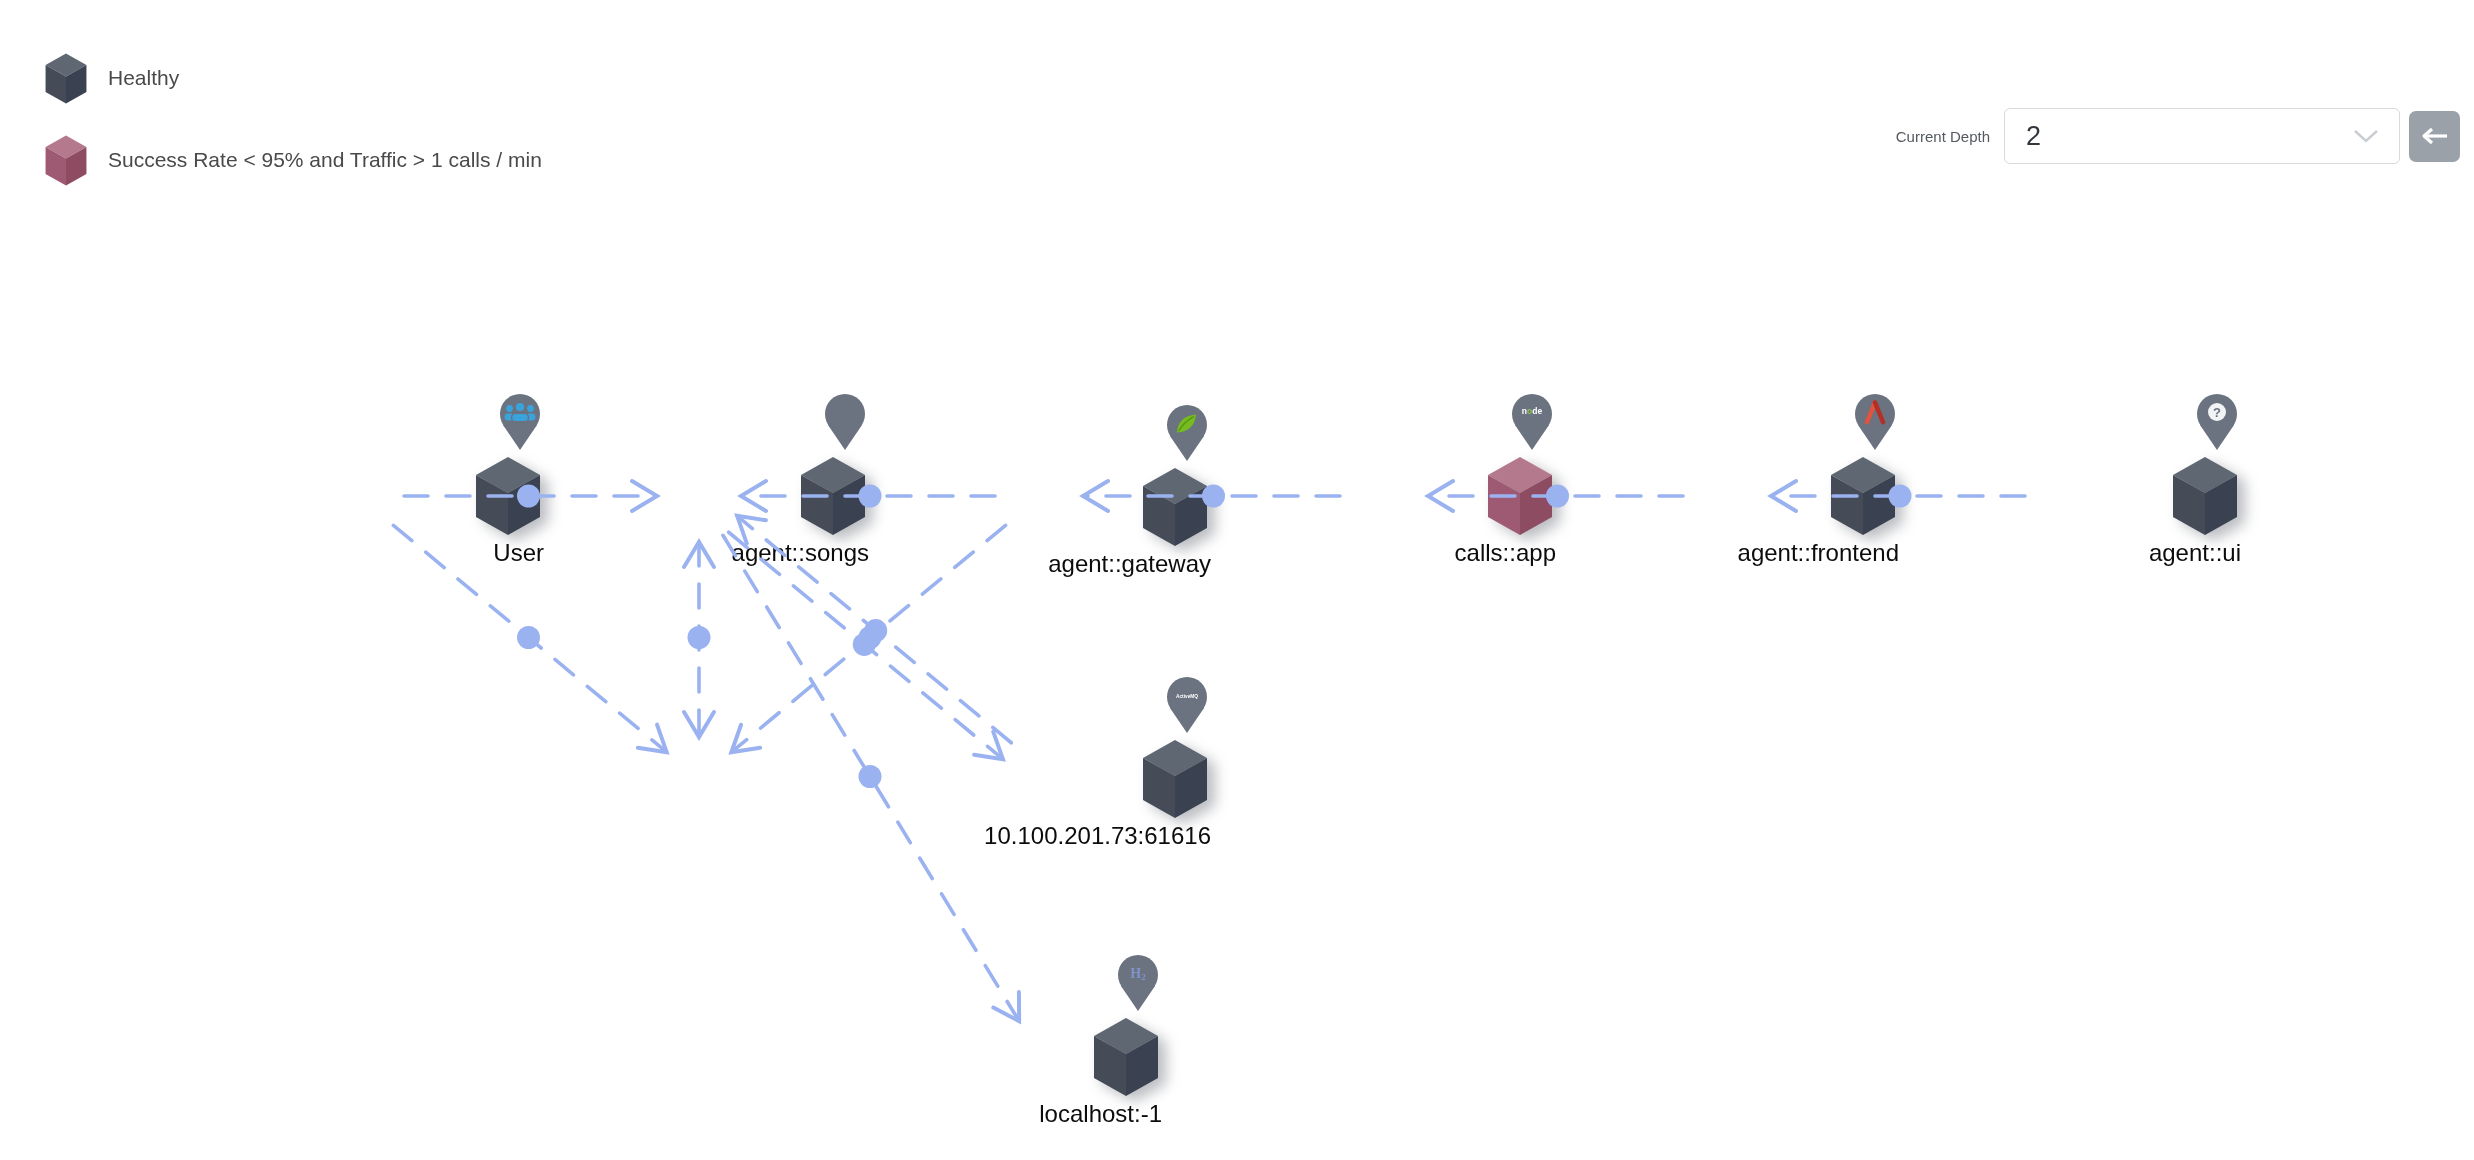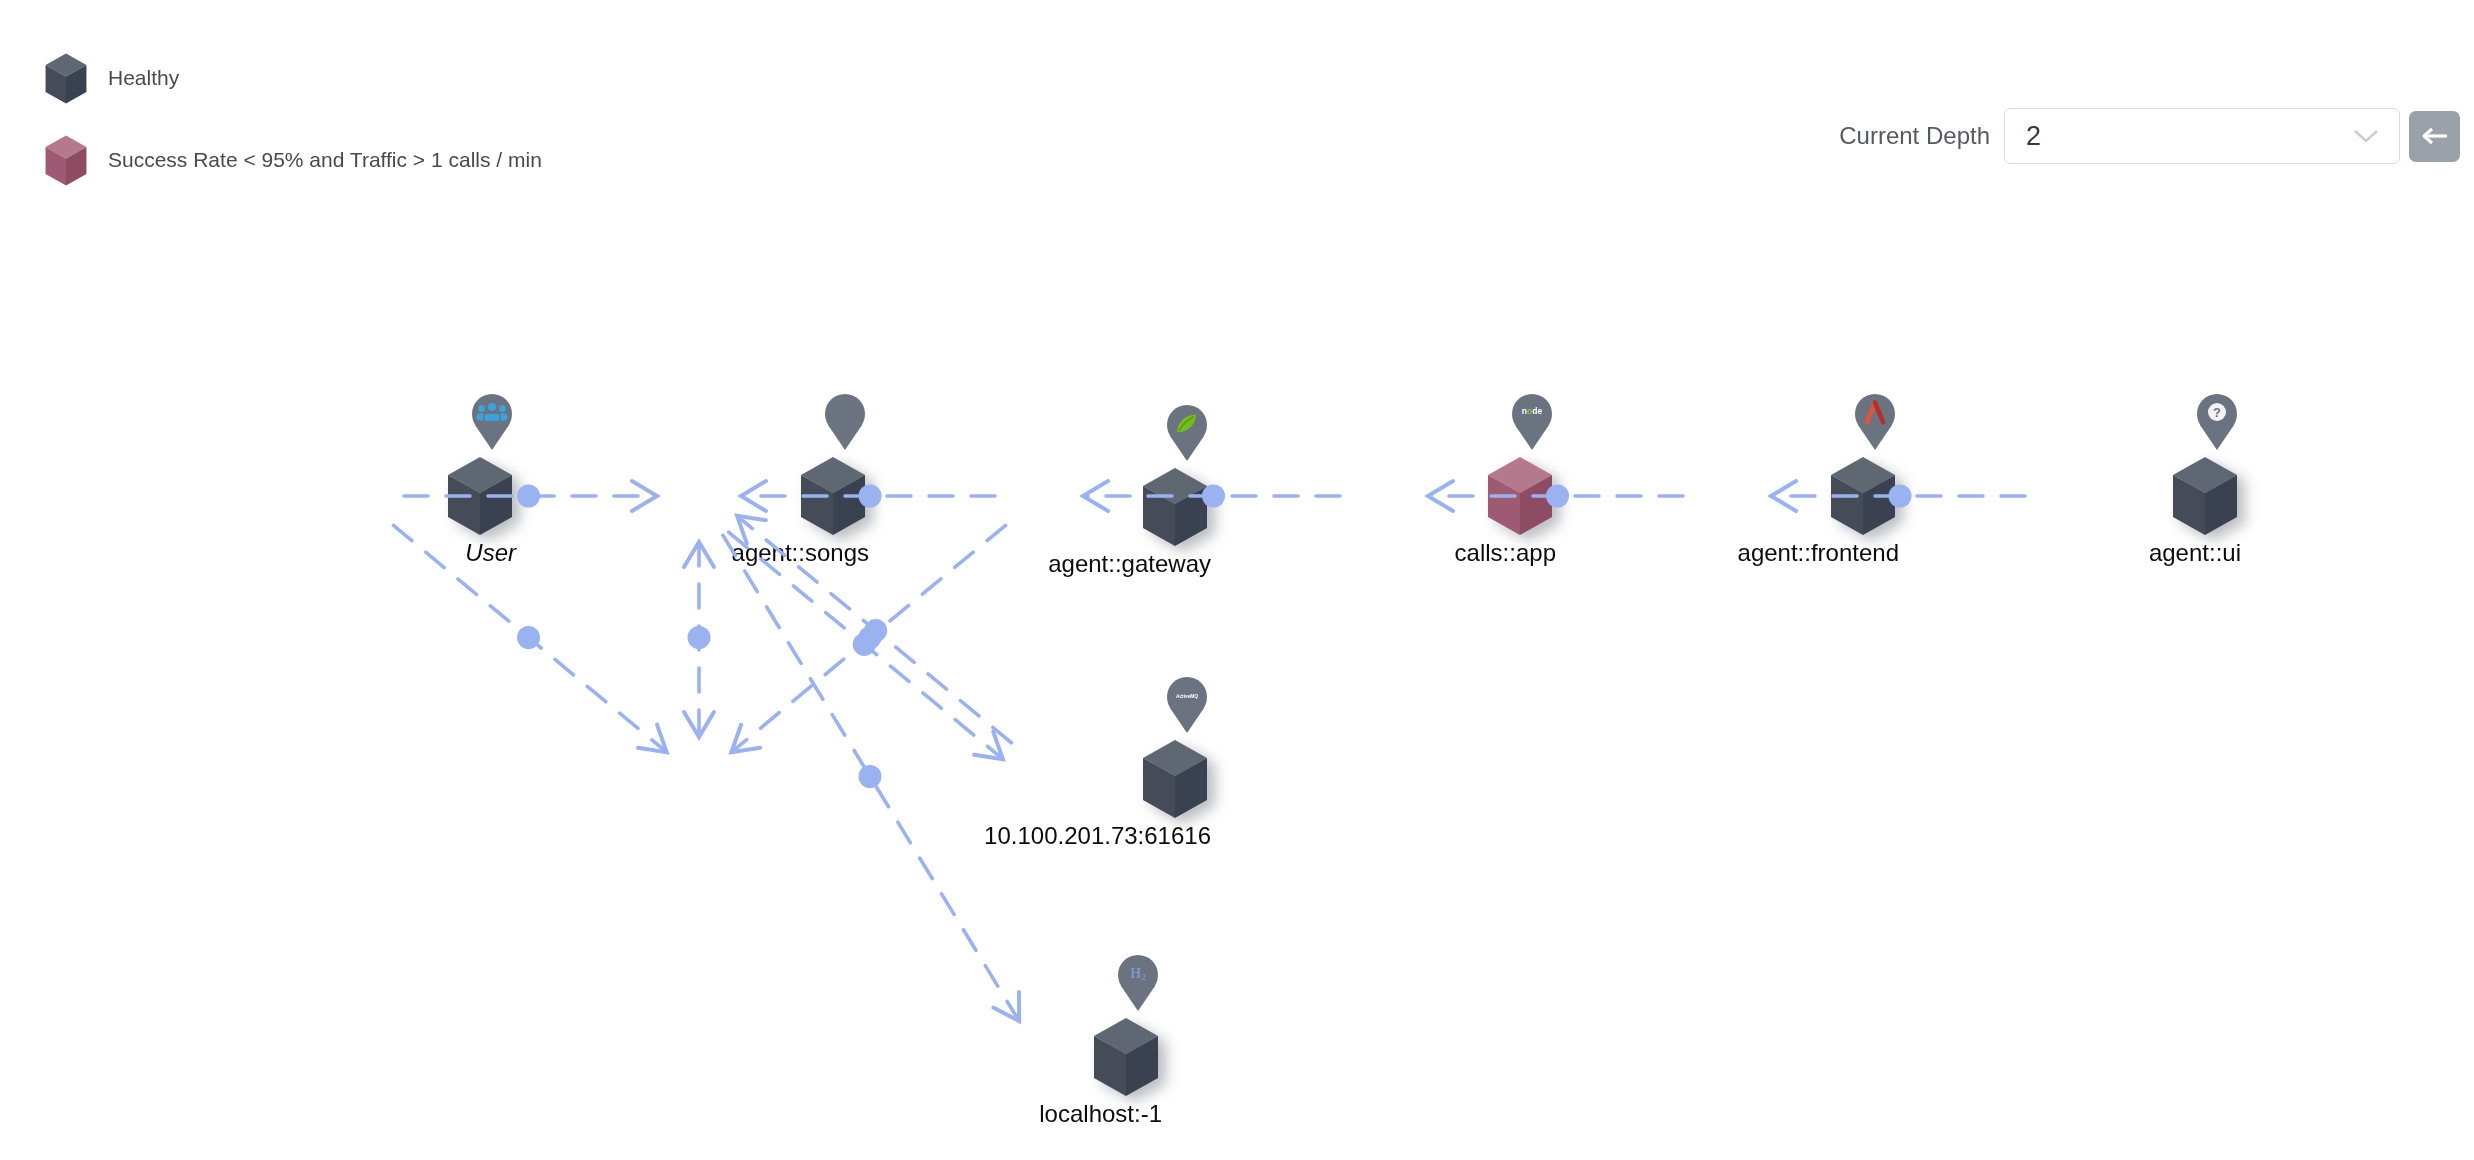--- a/index.html
+++ b/index.html
@@ -6,21 +6,21 @@
   .app{position:relative;width:2468px;height:1160px;background:#ffffff;overflow:hidden;
        font-family:"Liberation Sans",sans-serif;}
 
   
   .legend{position:absolute;left:43px;top:50px;}
   .legend-row{display:flex;align-items:center;gap:19px;margin-bottom:26px;height:56px;}
   .legend-label{font-size:21px;color:#4a4a4a;}
 
   
   .toolbar{position:absolute;top:108px;right:8px;display:flex;align-items:center;}
-  .depth-label{font-size:24px;color:#555a60;margin-right:14px;}
+  .depth-label{font-size:15px;color:#555a60;margin-right:14px;}
   .depth-select{position:relative;width:396px;height:56px;border:1px solid #d9d9d9;border-radius:6px;
                 background:#fff;display:flex;align-items:center;cursor:pointer;box-sizing:border-box;}
   .depth-value{font-size:27px;color:#33383f;margin-left:21px;}
   .depth-chevron{position:absolute;right:20px;top:50%;transform:translateY(-50%);}
   .back-btn{margin-left:9px;width:51px;height:51px;border:none;border-radius:7px;background:#9aa1a9;
             display:flex;align-items:center;justify-content:center;cursor:pointer;padding:0;}
 
   
   #edge-layer{position:absolute;left:0;top:0;width:2474px;height:1160px;z-index:3;pointer-events:none;}
   #nodes{position:absolute;left:0;top:0;width:2474px;height:1160px;z-index:2;}
@@ -62,21 +62,21 @@
     </div>
     <button class="back-btn">
       <svg width="30" height="18" viewBox="0 0 30 18">
         <path d="M27,9 H5" stroke="#ffffff" stroke-width="3.2" fill="none"></path>
         <path d="M12,2 L4,9 L12,16" stroke="#ffffff" stroke-width="3.2" fill="none" stroke-linejoin="round"></path>
       </svg>
     </button>
   </div>
 
   <div id="nodes">
-      <div class="node" style="left: 176px; top: 393px; font-style: italic;">
+      <div class="node" style="left: 204px; top: 393px;">
         <svg width="48" height="58" viewBox="0 0 48 58">
        <circle cx="24" cy="21" r="20" fill="#6b7280"></circle>
        <path d="M7,32 L24,57 L41,32 Z" fill="#6b7280"></path>
        <g>
             <circle cx="13.5" cy="15.5" r="3.4" fill="#3ba3dc"></circle>
             <circle cx="34.5" cy="15.5" r="3.4" fill="#3ba3dc"></circle>
             <rect x="8.5" y="20.5" width="10" height="7" rx="3.4" fill="#3ba3dc"></rect>
             <rect x="29.5" y="20.5" width="10" height="7" rx="3.4" fill="#3ba3dc"></rect>
             <circle cx="24" cy="14" r="4.8" fill="#3ba3dc" stroke="#6b7280" stroke-width="1.4"></circle>
             <rect x="15.5" y="20.2" width="17" height="8.6" rx="4.2" fill="#3ba3dc" stroke="#6b7280" stroke-width="1.4"></rect>

